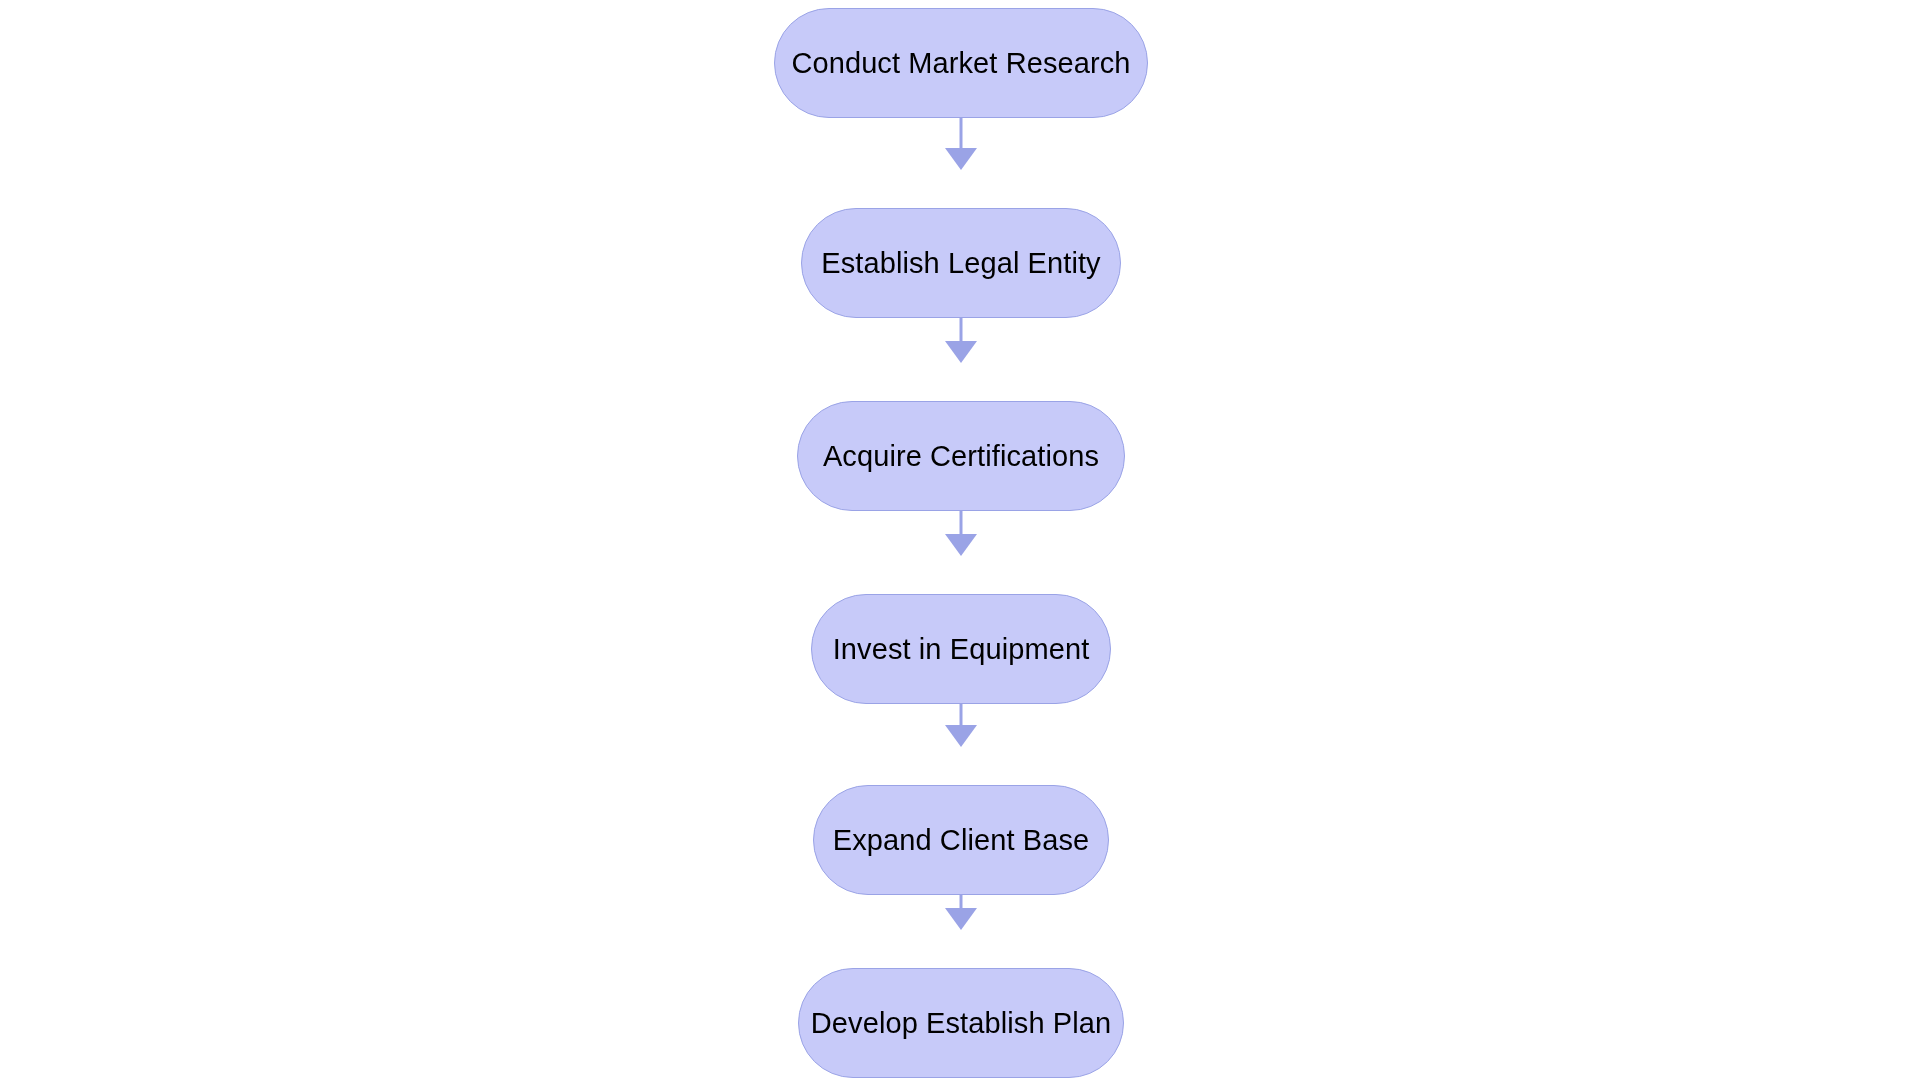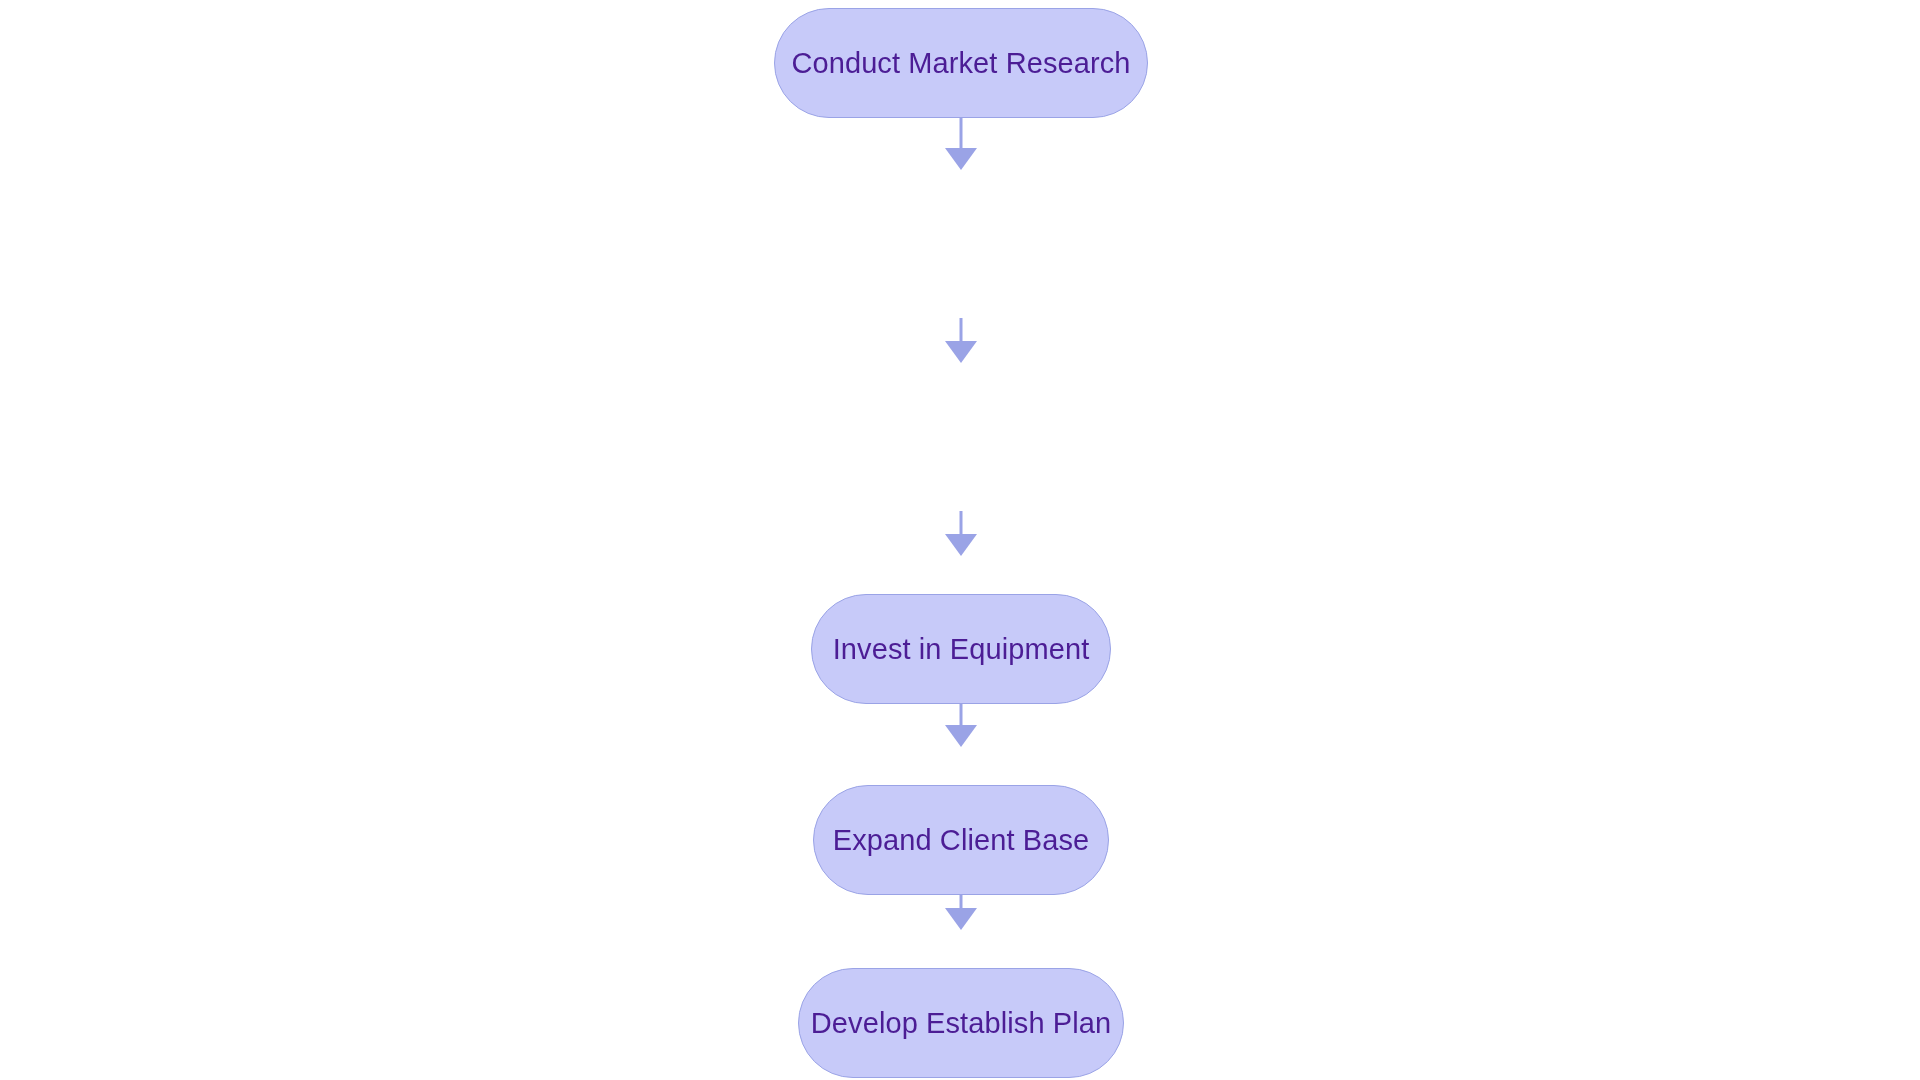--- a/index.html
+++ b/index.html
@@ -48,21 +48,21 @@
     border-radius: 55px;
     background: #c7caf9;
     border: 1.6px solid #9aa3e6;
     transform: translateX(-50%);
   }
 
   .flow-node-label {
     font-family: "Liberation Sans", sans-serif;
     font-size: 29px;
     font-weight: 400;
-    color: #4c1d95;
+    color: #000000;
     letter-spacing: 0.1px;
     white-space: nowrap;
     line-height: 1;
   }
 </style>
 </head>
 <body>
 
 <div id="flowchart-canvas">
 
@@ -98,21 +98,27 @@
       <polygon points="945,908 977,908 961,930" fill="#9aa3e6"></polygon>
     </g>
   </svg>
 
   <div class="nodes-layer">
 
     <div class="flow-node" style="left:961px; top:8px; width:374px;">
       <span class="flow-node-label">Conduct Market Research</span>
     </div>
 
+    <div class="flow-node" style="left:961px; top:208px; width:320px;">
+      <span class="flow-node-label">Establish Legal Entity</span>
+    </div>
 
+    <div class="flow-node" style="left:961px; top:401px; width:328px;">
+      <span class="flow-node-label">Acquire Certifications</span>
+    </div>
 
     <div class="flow-node" style="left:961px; top:785px; width:296px;">
       <span class="flow-node-label">Expand Client Base</span>
     </div>
 
     <div class="flow-node" style="left:961px; top:594px; width:300px;">
       <span class="flow-node-label">Invest in Equipment</span>
     </div>
 
     <div class="flow-node" style="left:961px; top:968px; width:326px;">

